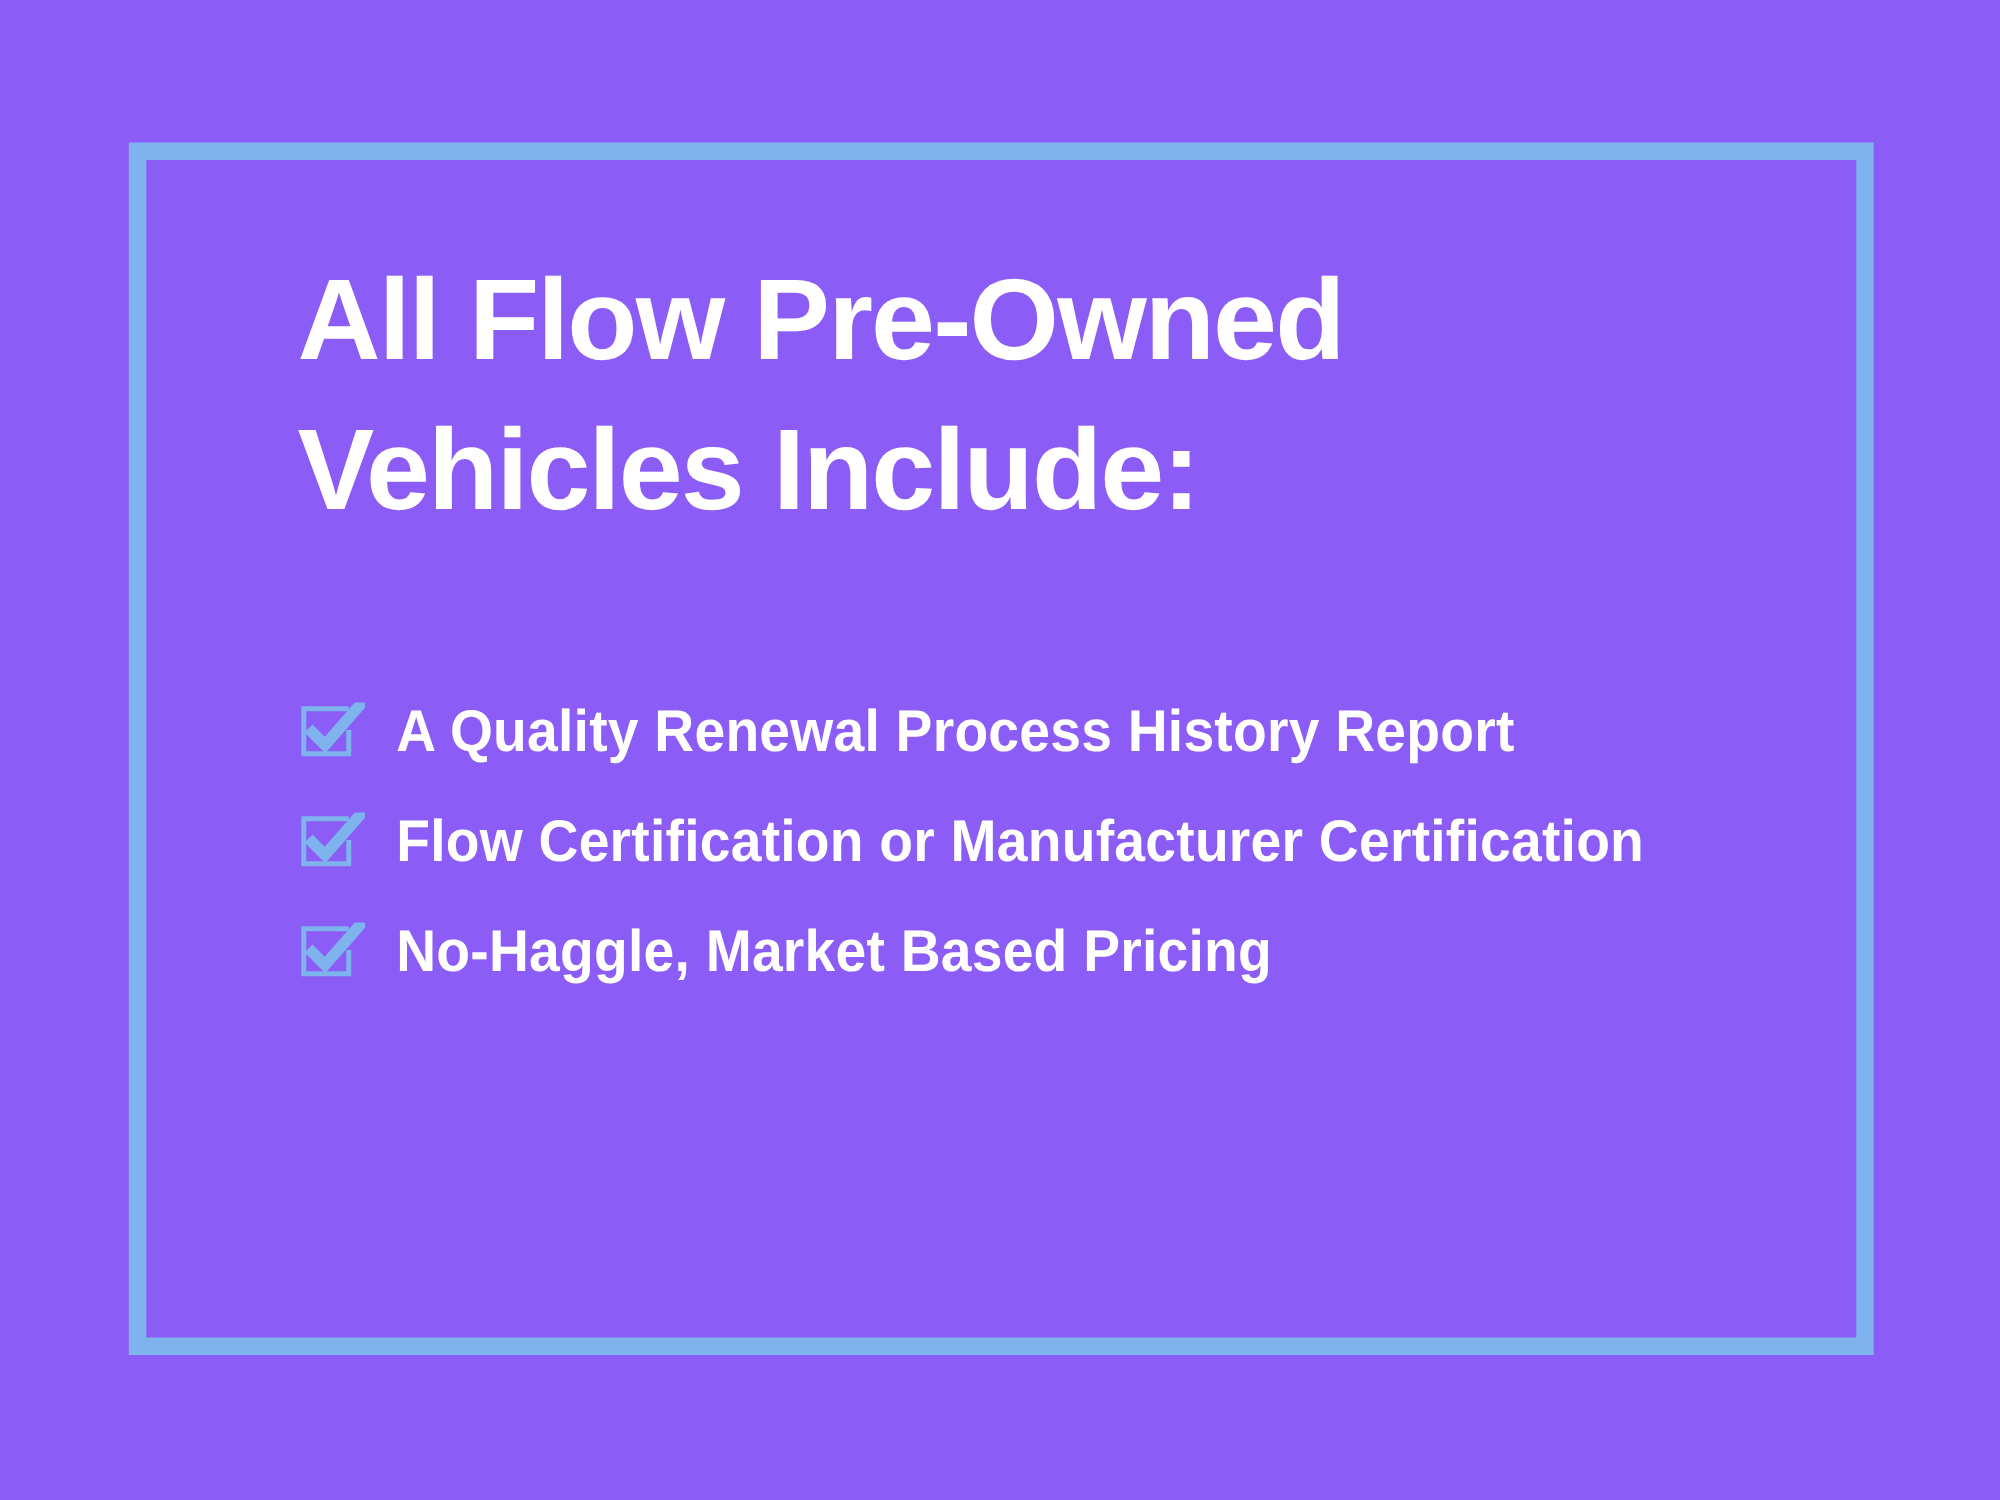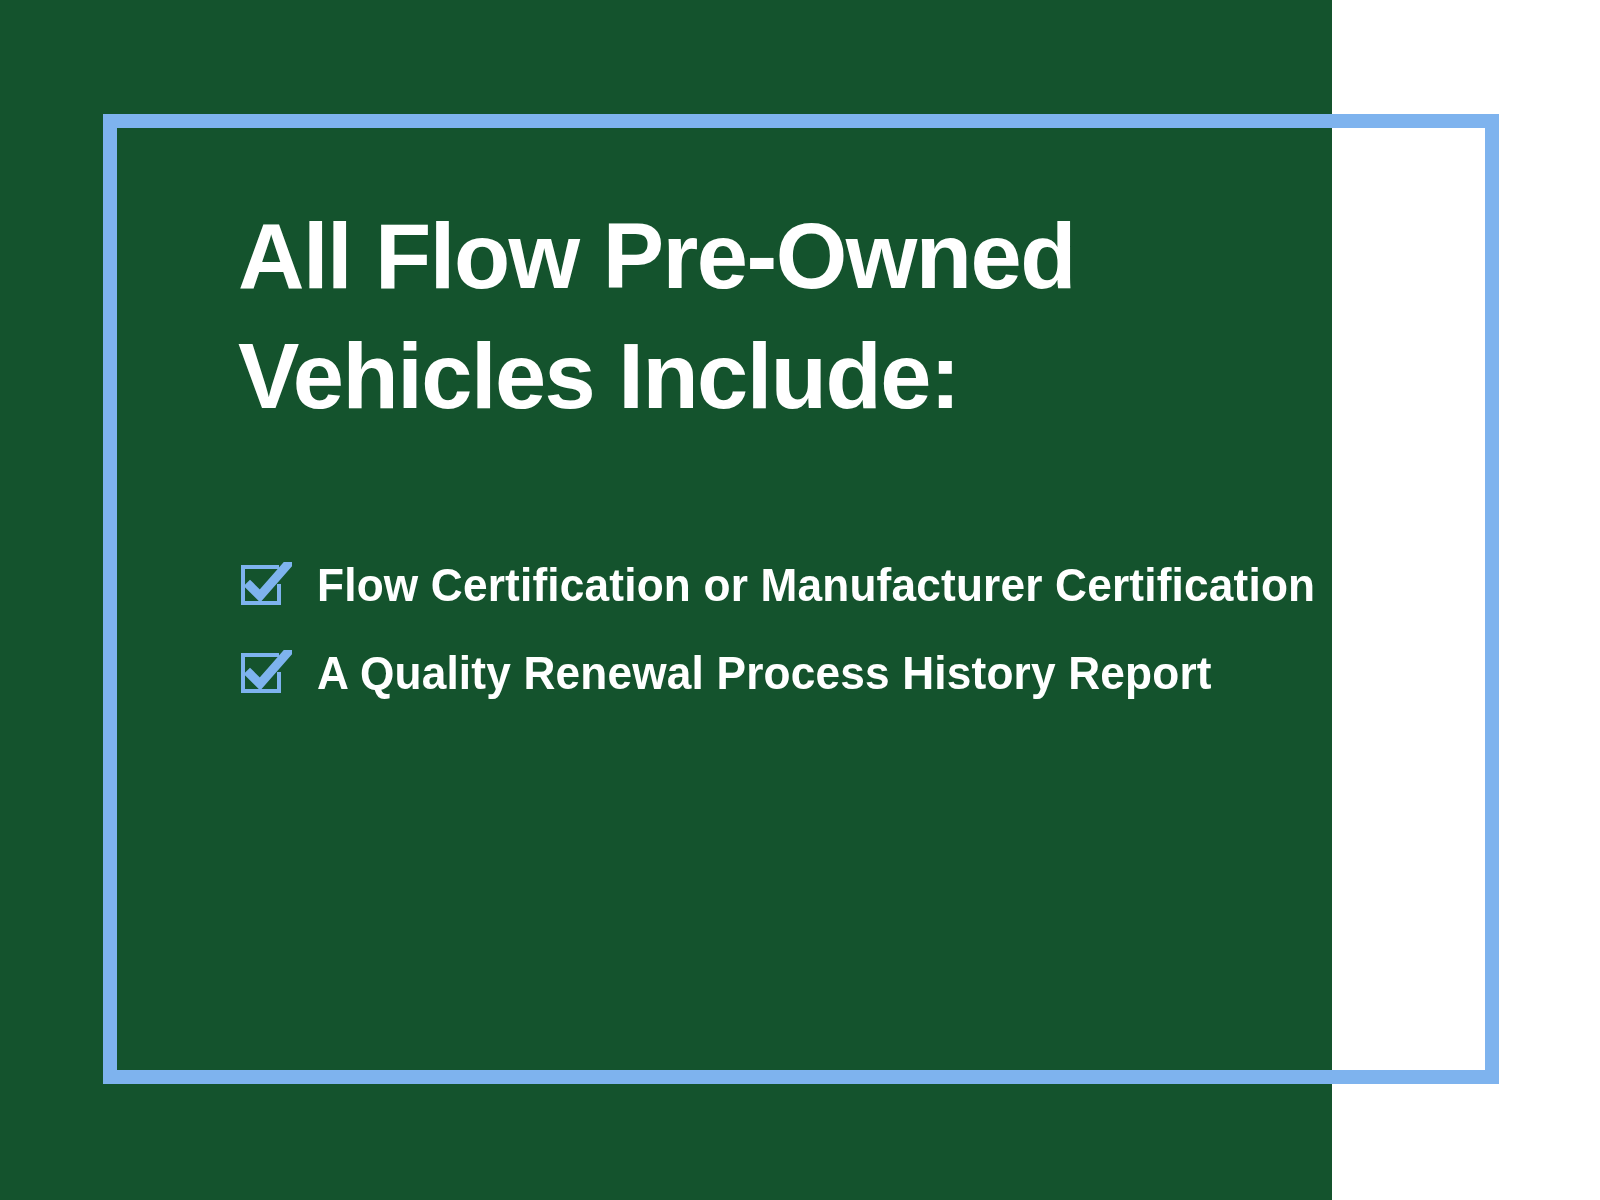--- a/index.html
+++ b/index.html
@@ -8,23 +8,23 @@
   }
   body {
     width: 1600px;
     height: 1200px;
     overflow: hidden;
     font-family: "Liberation Sans", sans-serif;
   }
 
   #promo-card {
     position: relative;
-    width: 1332px;
+    width: 1600px;
     height: 1200px;
-    background: #14532d;
+    background: #8b5cf6;
     box-sizing: border-box;
   }
 
   
   #frame {
     position: absolute;
     left: 103px;
     top: 114px;
     width: 1396px;
     height: 970px;
@@ -101,31 +101,40 @@
 
     <ul id="benefits-list">
 
       <li class="benefit-item">
         <span class="checkbox-icon">
           <svg viewBox="0 0 54 46" width="54" height="46" aria-hidden="true">
             <path d="M41 5 H5 V41 H41 V22" fill="none" stroke="#7eb3ee" stroke-width="4"></path>
             <path d="M12 24 L22 34 L50 2" fill="none" stroke="#7eb3ee" stroke-width="9" stroke-linecap="square" stroke-linejoin="miter"></path>
           </svg>
         </span>
-        <span class="benefit-label">Flow Certification or Manufacturer Certification</span>
+        <span class="benefit-label">A Quality Renewal Process History Report</span>
       </li>
 
       <li class="benefit-item">
         <span class="checkbox-icon">
           <svg viewBox="0 0 54 46" width="54" height="46" aria-hidden="true">
             <path d="M41 5 H5 V41 H41 V22" fill="none" stroke="#7eb3ee" stroke-width="4"></path>
             <path d="M12 24 L22 34 L50 2" fill="none" stroke="#7eb3ee" stroke-width="9" stroke-linecap="square" stroke-linejoin="miter"></path>
           </svg>
         </span>
-        <span class="benefit-label">A Quality Renewal Process History Report</span>
+        <span class="benefit-label">Flow Certification or Manufacturer Certification</span>
       </li>
 
 
 
+      <li class="benefit-item">
+        <span class="checkbox-icon">
+          <svg viewBox="0 0 54 46" width="54" height="46" aria-hidden="true">
+            <path d="M41 5 H5 V41 H41 V22" fill="none" stroke="#7eb3ee" stroke-width="4"></path>
+            <path d="M12 24 L22 34 L50 2" fill="none" stroke="#7eb3ee" stroke-width="9" stroke-linecap="square" stroke-linejoin="miter"></path>
+          </svg>
+        </span>
+        <span class="benefit-label">No-Haggle, Market Based Pricing</span>
+      </li>
 
     </ul>
   </div>
 </div>
 
 </body></html>

